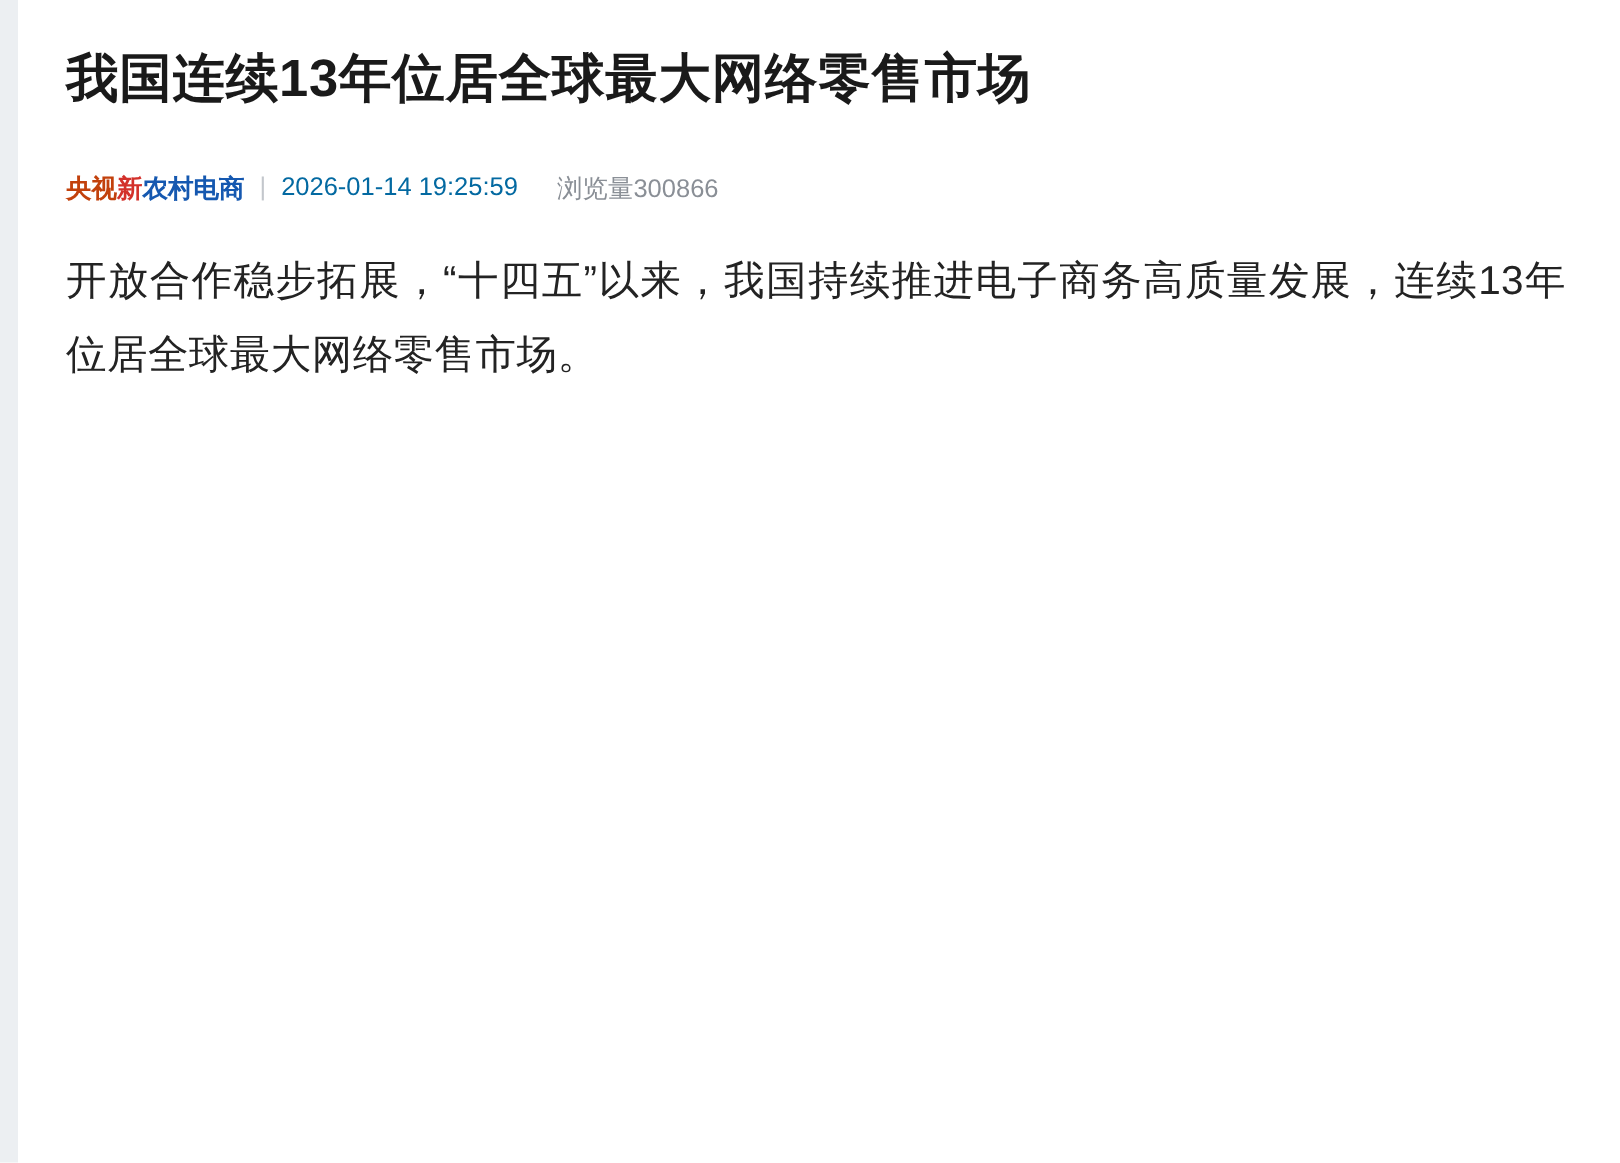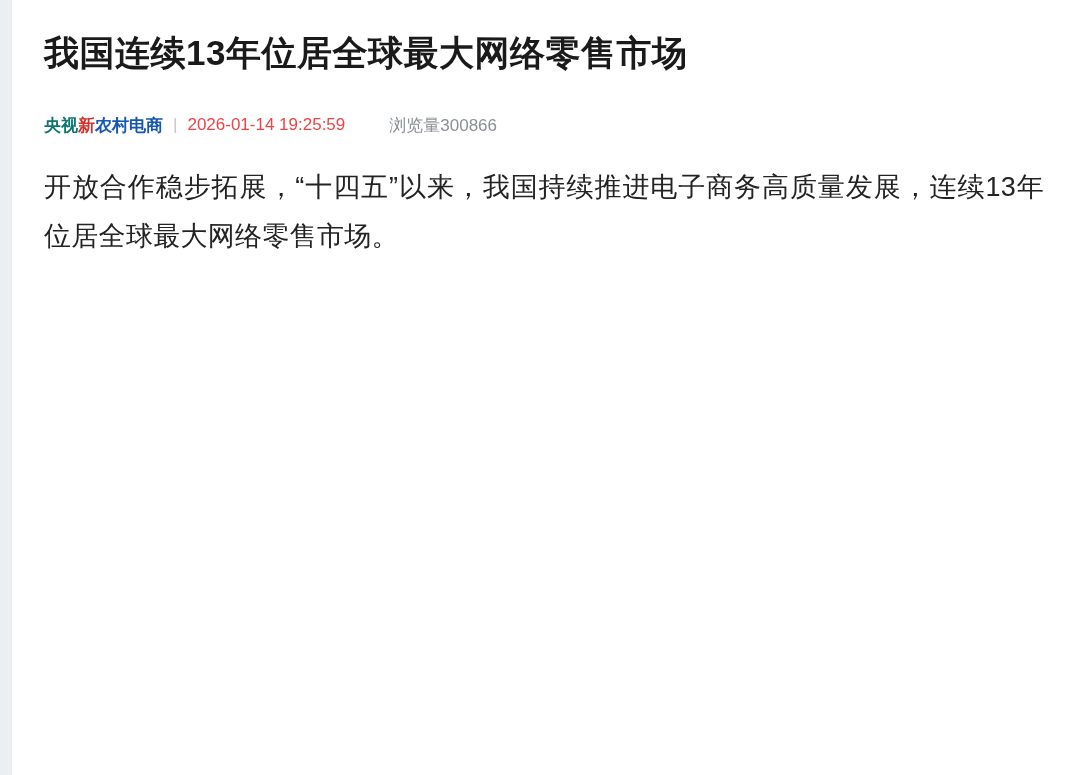--- a/index.html
+++ b/index.html
@@ -50,31 +50,31 @@
     align-items: center;
     margin-top: 38px;
     font-size: 17px;
     color: #8a8f96;
     white-space: nowrap;
   }
   .source {
     font-weight: bold;
     font-size: 17px;
   }
-  .source .s-blue { color: #0f766e; text-align: right; }
+  .source .s-blue { color: #c2410c; text-align: right; }
   .source .s-red  { color: #d3312b; }
   .source .s-dark { color: #1558b0; }
   .meta-sep {
     color: #c3c7cc;
     margin: 0 10px;
   }
-  .meta-date { color: #ef4444; text-align: center; }
+  .meta-date { color: #0369a1; text-align: center; }
   .meta-views {
     color: #8a8f96;
-    margin-left: 44px;
+    margin-left: 26px;
   }
   .body-text {
     margin-top: 26px;
     font-size: 27px;
     line-height: 1.85;
     color: #232323;
     letter-spacing: 0.3px;
     text-align: justify;
   }
   .para {

